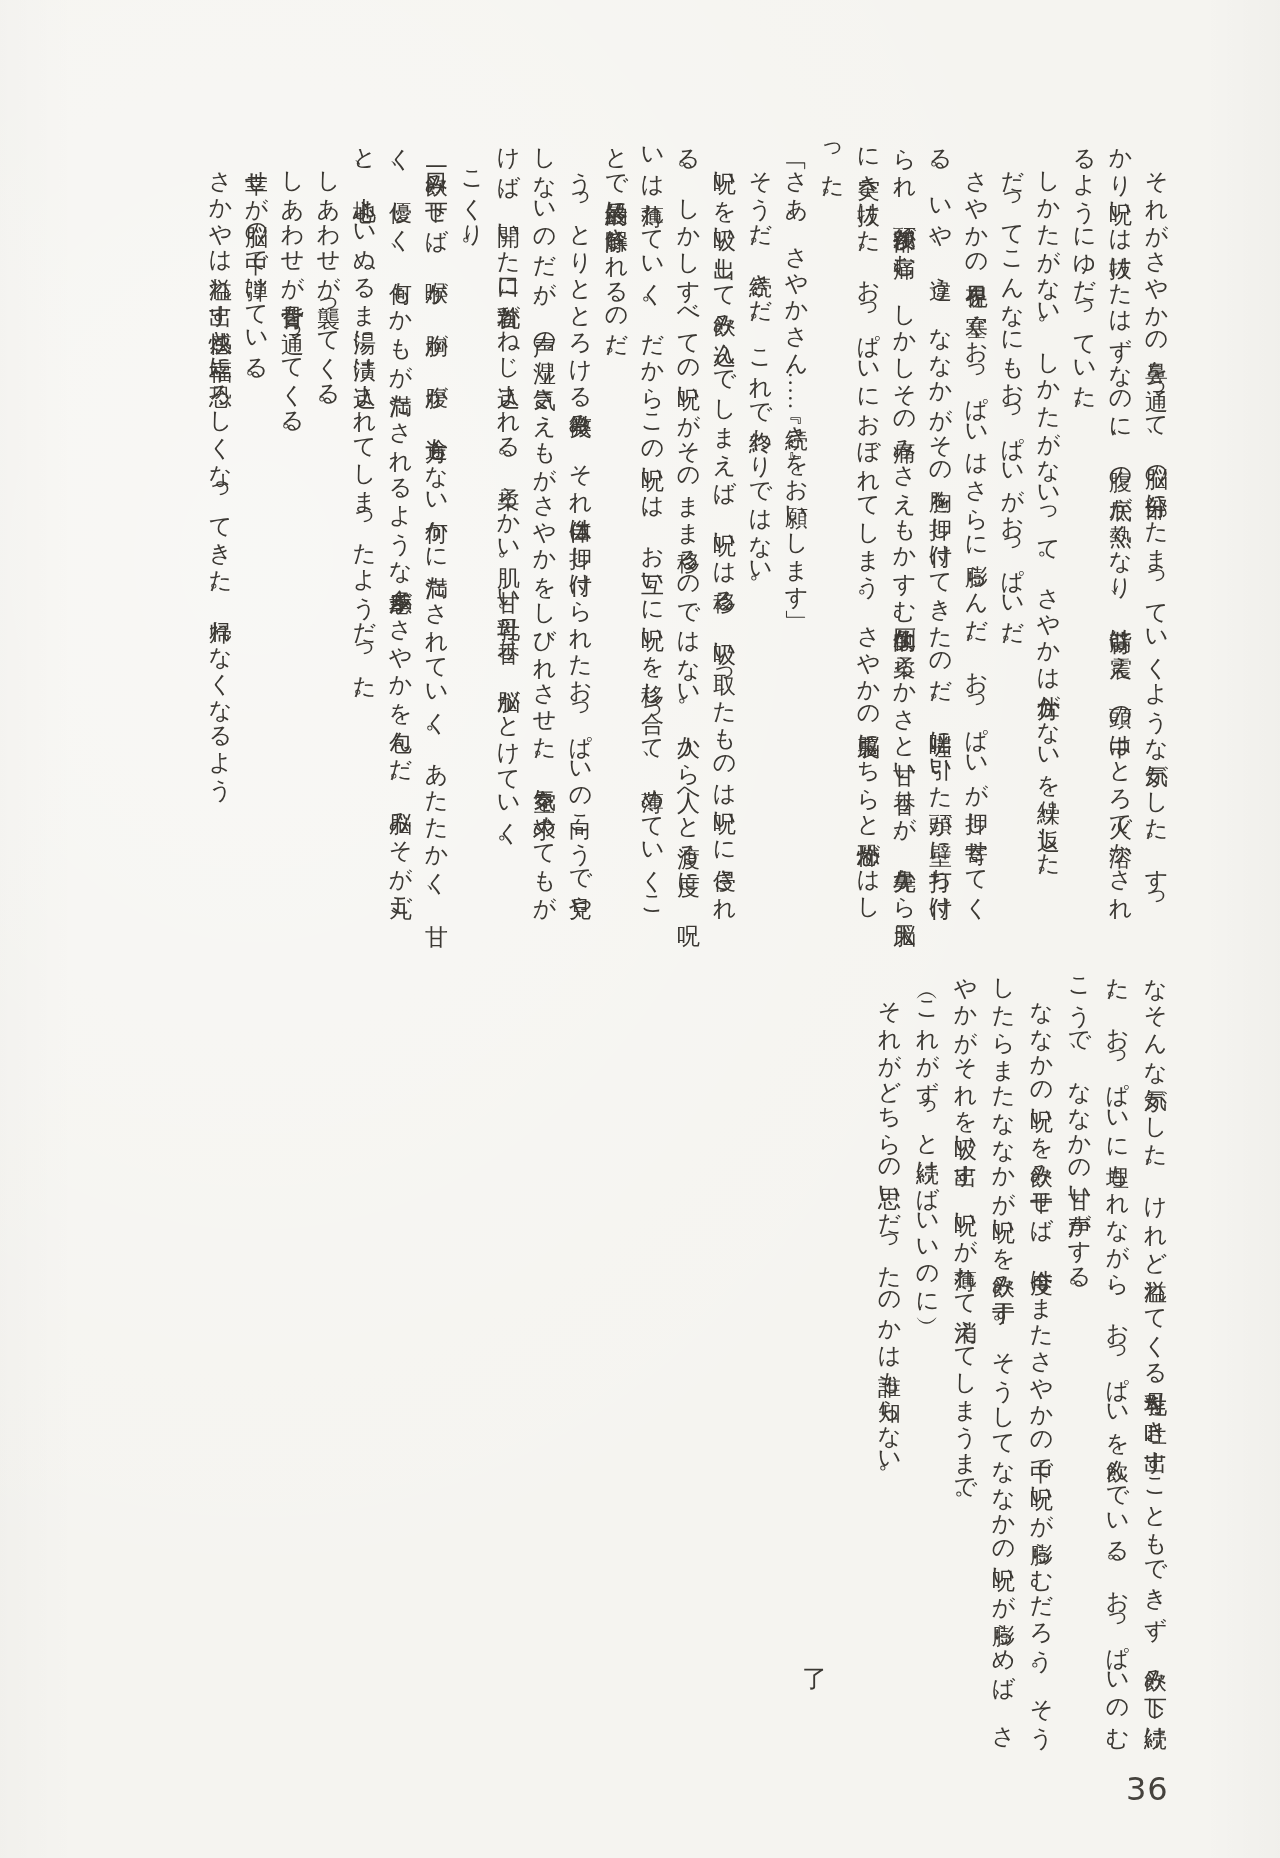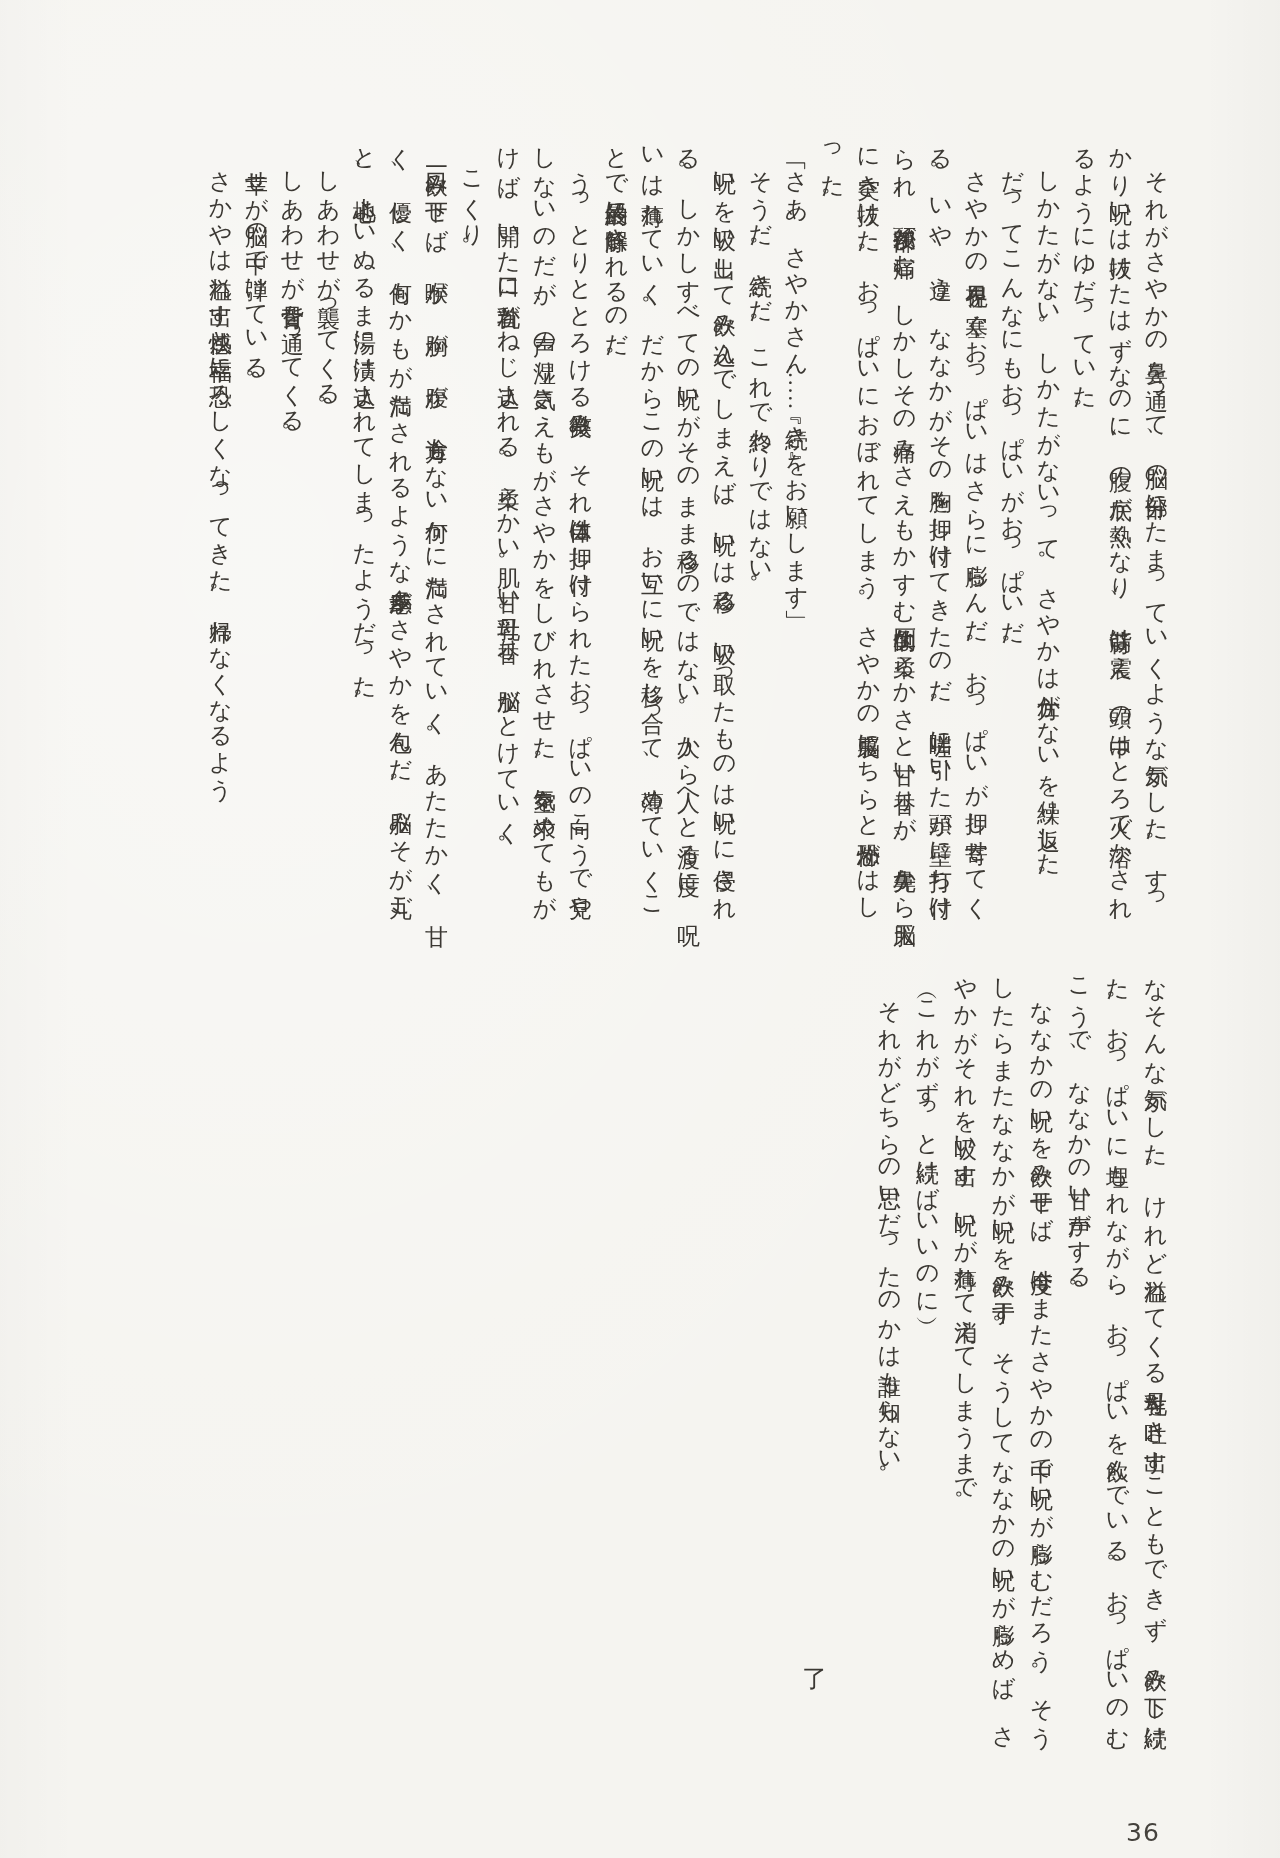--- a/index.html
+++ b/index.html
@@ -42,22 +42,22 @@
   .end-mark {
     position:absolute;
     left:802px;
     top:1662px;
     font-size:25px;
     color:#3b3833;
   }
   .page-number {
     position:absolute;
     left:1126px;
-    top:1818px;
-    font-size:25px;
+    top:1770px;
+    font-size:32px;
     letter-spacing:1px;
     color:#45423d;
     font-family:"DejaVu Sans","Liberation Sans",sans-serif;
   }
 </style>
 </head>
 <body>
 
 <div class="page">
 

